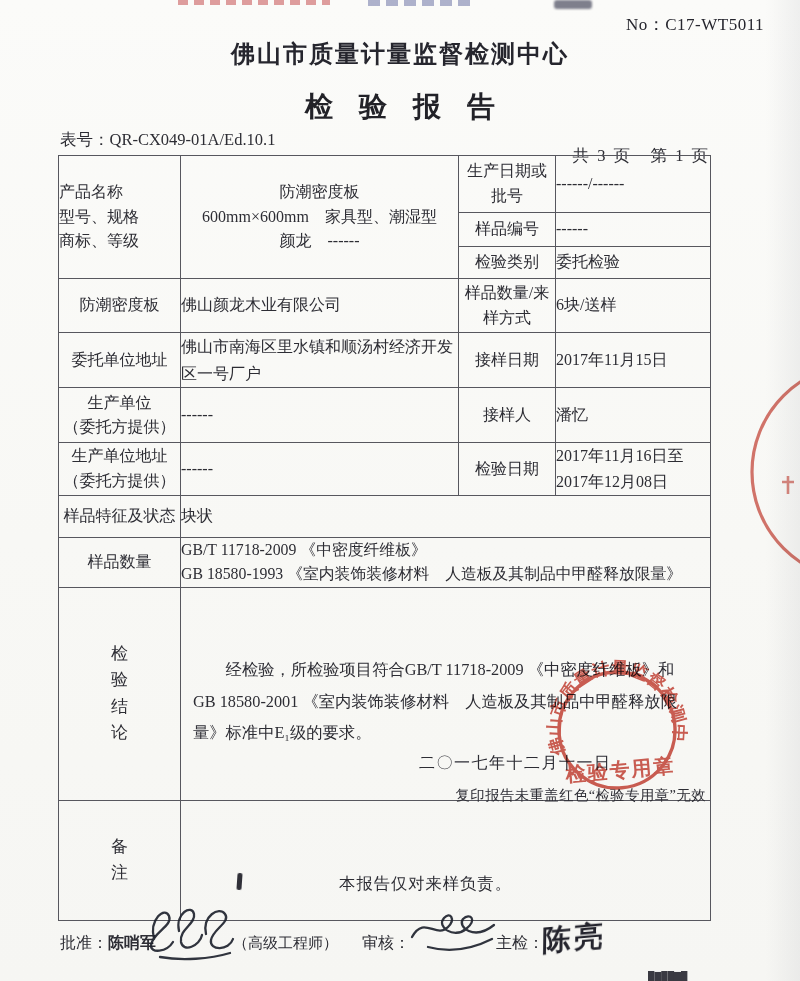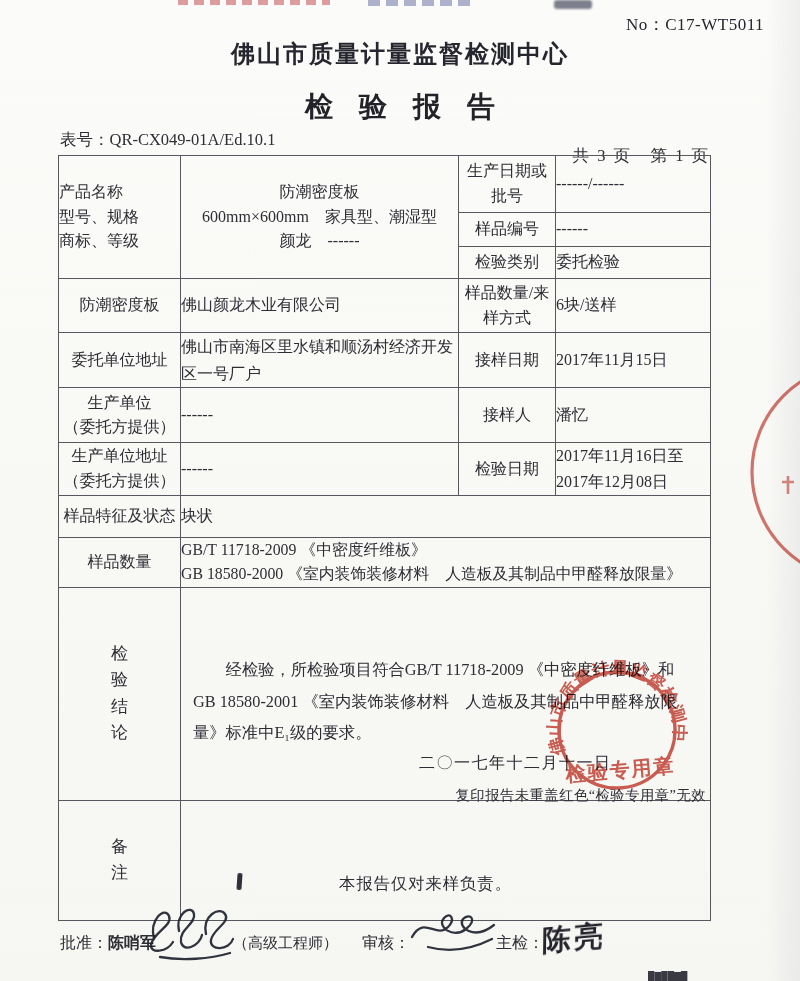--- a/index.html
+++ b/index.html
@@ -137,21 +137,21 @@
       <td class="val pre" style="line-height:1.6">2017年11月16日至
 2017年12月08日</td>
     </tr>
     <tr style="height:42px">
       <td class="lbl">样品特征及状态</td>
       <td class="val wide-val" colspan="3">块状</td>
     </tr>
     <tr style="height:47px">
       <td class="lbl">样品数量</td>
       <td class="basis-val pre" colspan="3">GB/T 11718-2009 《中密度纤维板》
-GB 18580-2000 《室内装饰装修材料　人造板及其制品中甲醛释放限量》</td>
+GB 18580-1993 《室内装饰装修材料　人造板及其制品中甲醛释放限量》</td>
     </tr>
     <tr style="height:213px">
       <td class="vlabel pre">检
 验
 结
 论</td>
       <td class="conclusion-cell" colspan="3">
         <div class="conclusion-text">经检验，所检验项目符合GB/T 11718-2009 《中密度纤维板》和GB 18580-2001 《室内装饰装修材料　人造板及其制品中甲醛释放限量》标准中E₁级的要求。</div>
         <div class="conclusion-date">二〇一七年十二月十一日</div>
         <div class="conclusion-note">复印报告未重盖红色“检验专用章”无效</div>

